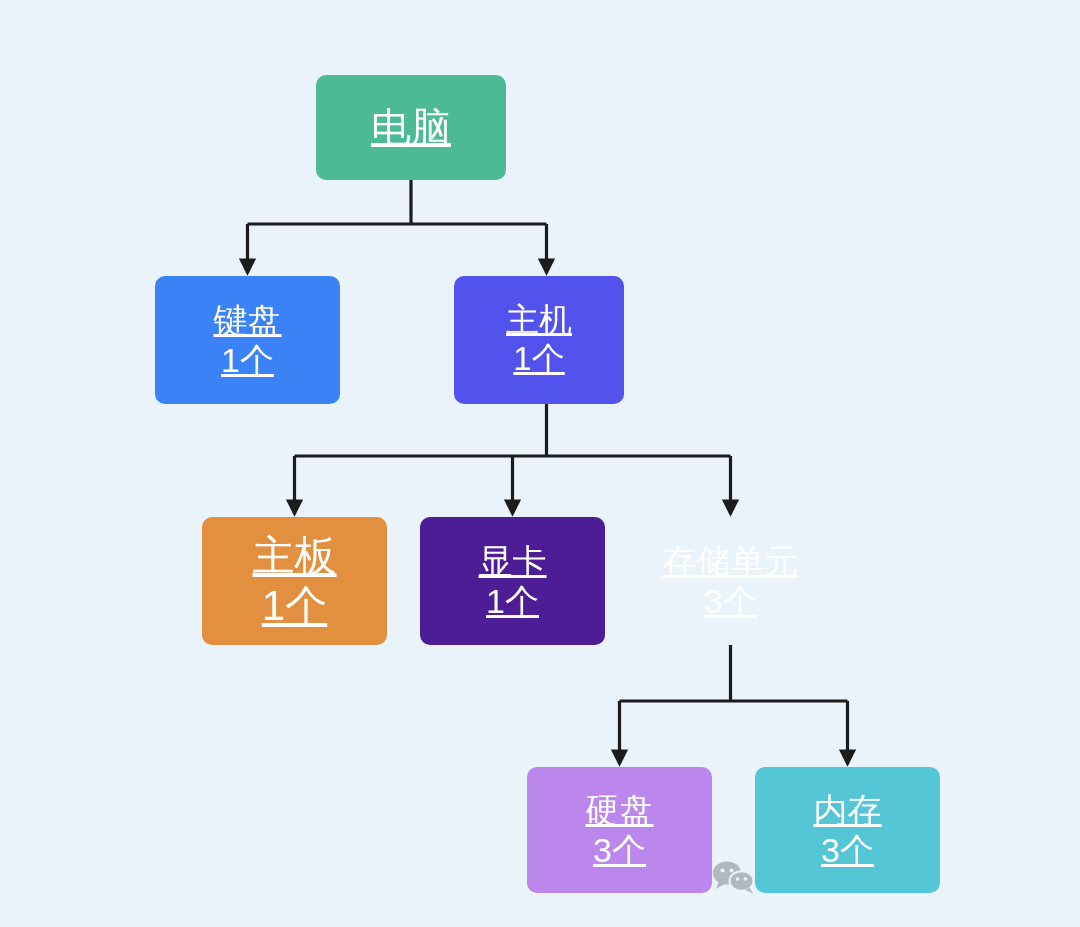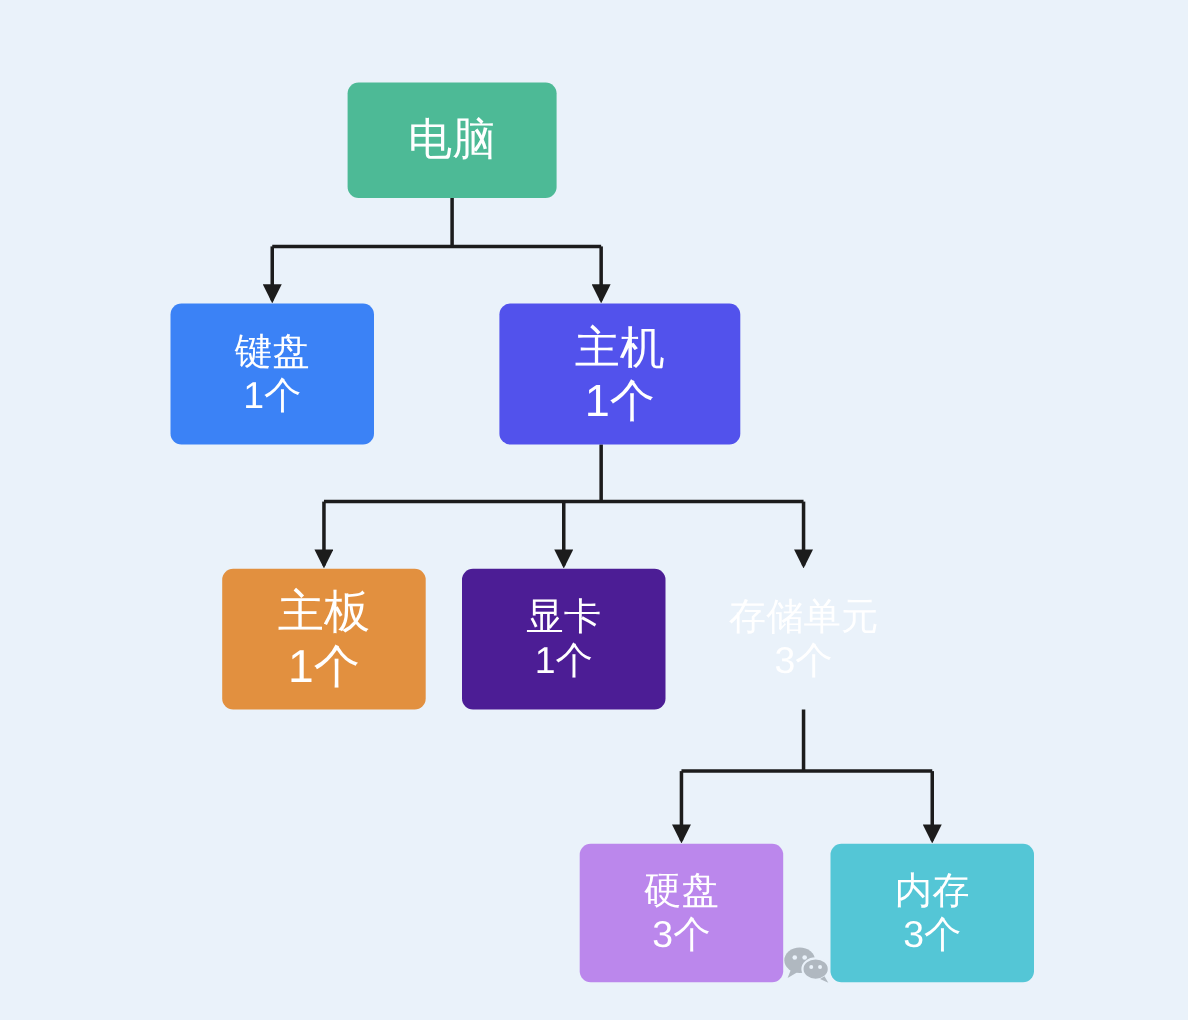--- a/index.html
+++ b/index.html
@@ -26,20 +26,21 @@
     border-radius: 10px;
     display: flex;
     flex-direction: column;
     align-items: center;
     justify-content: center;
     color: #ffffff;
     text-align: center;
     box-sizing: border-box;
     line-height: 1.18;
     user-select: none;
+    text-decoration: underline;
   }
   .node-label {
     display: block;
     white-space: nowrap;
   }
   .node-qty {
     display: block;
     white-space: nowrap;
   }
   .connectors {
@@ -103,21 +104,21 @@
   <div class="node" id="node-computer" style="left: 316px; top: 75px; width: 190px; height: 105px; background: rgb(77, 186, 150); font-size: 40px;">
     <span class="node-label">电脑</span>
 
   </div>
 
   <div class="node" id="node-keyboard" style="left: 155px; top: 276px; width: 185px; height: 128px; background: #3b82f6; font-size: 34px;">
     <span class="node-label">键盘</span>
     <span class="node-qty">1个</span>
   </div>
 
-  <div class="node" id="node-host" style="left: 454px; top: 276px; width: 219px; height: 128px; background: rgb(82, 82, 236); font-size: 41px;">
+  <div class="node" id="node-host" style="left: 454px; top: 276px; width: 170px; height: 128px; background: rgb(82, 82, 236); font-size: 33px;">
     <span class="node-label">主机</span>
     <span class="node-qty">1个</span>
   </div>
 
   <div class="node" id="node-motherboard" style="left: 202px; top: 517px; width: 185px; height: 128px; background: rgb(226, 144, 63); font-size: 42px;">
     <span class="node-label">主板</span>
     <span class="node-qty">1个</span>
   </div>
 
   <div class="node" id="node-graphics-card" style="left: 420px; top: 517px; width: 185px; height: 128px; background: #4c1d95; font-size: 34px;">

